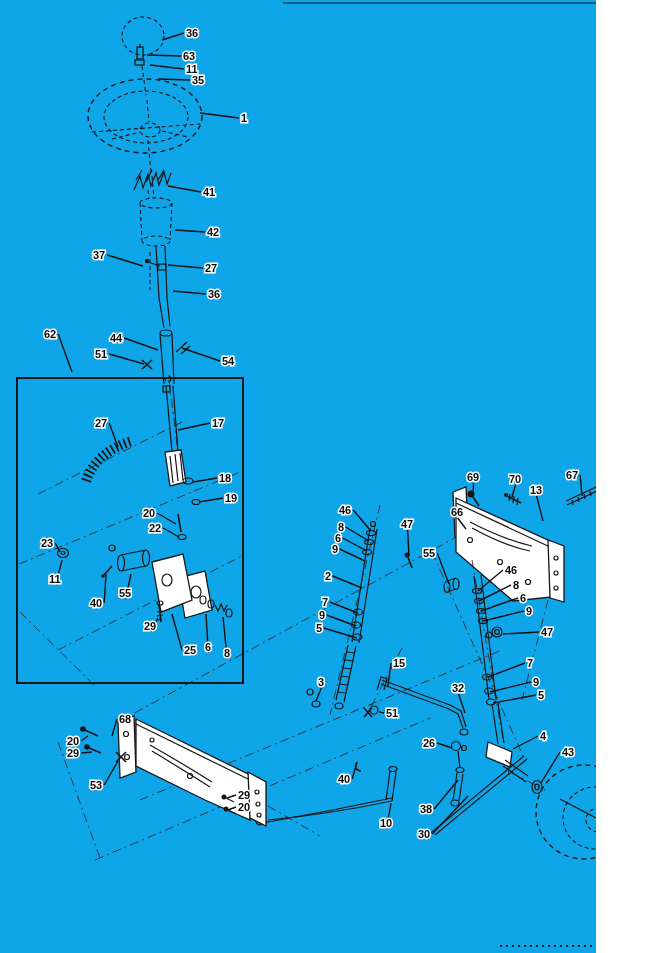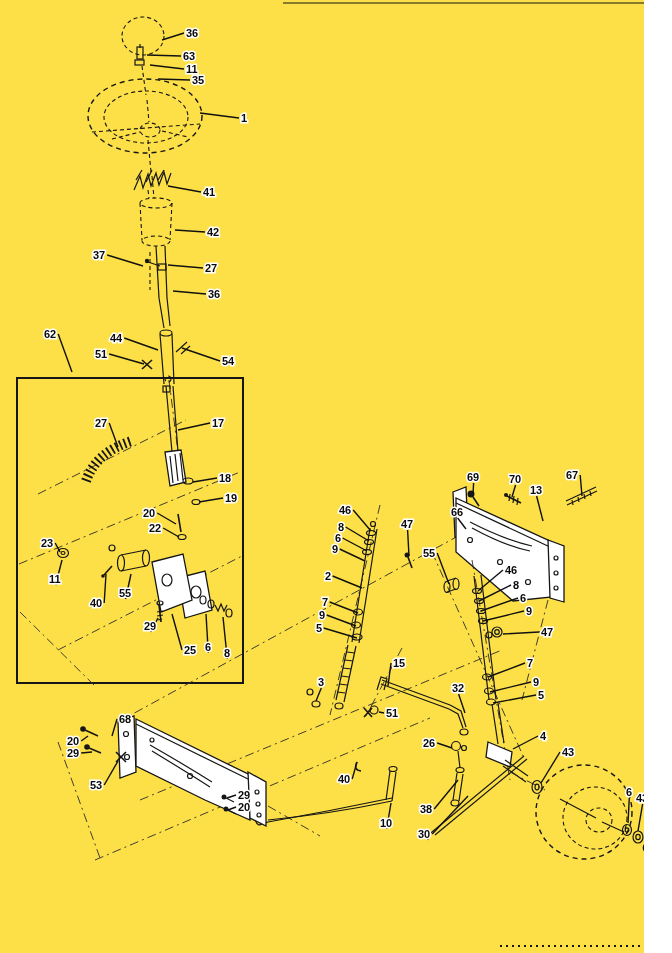--- a/index.html
+++ b/index.html
@@ -1,16 +1,16 @@
 <!DOCTYPE html>
 <html><head>
 <meta charset="utf-8">
 <style>
   html,body{margin:0;padding:0;background:#ffffff;}
-  .stage{position:relative;width:644px;height:953px;background:#fde047;overflow:hidden;
+  .stage{position:relative;width:596px;height:953px;background:#0ea5e9;overflow:hidden;
          font-family:"Liberation Sans",sans-serif;}
   svg{position:absolute;left:0;top:0;}
   .ink{stroke:#161616;fill:none;stroke-width:1.2;}
   .ink2{stroke:#161616;fill:none;stroke-width:1.6;}
   .dash{stroke:#161616;fill:none;stroke-width:1.1;stroke-dasharray:4 3;}
   .dashf{stroke:#161616;fill:none;stroke-width:1.4;stroke-dasharray:5 4;}
   .cdot{stroke:#2a2a2a;fill:none;stroke-width:0.9;stroke-dasharray:9 4 2 4;}
   .plate{stroke:#161616;fill:#ffffff;stroke-width:1.3;}
   .solid{fill:#161616;stroke:none;}
   .coil{stroke:#161616;fill:none;stroke-width:10;stroke-dasharray:1.8 2.8;}

